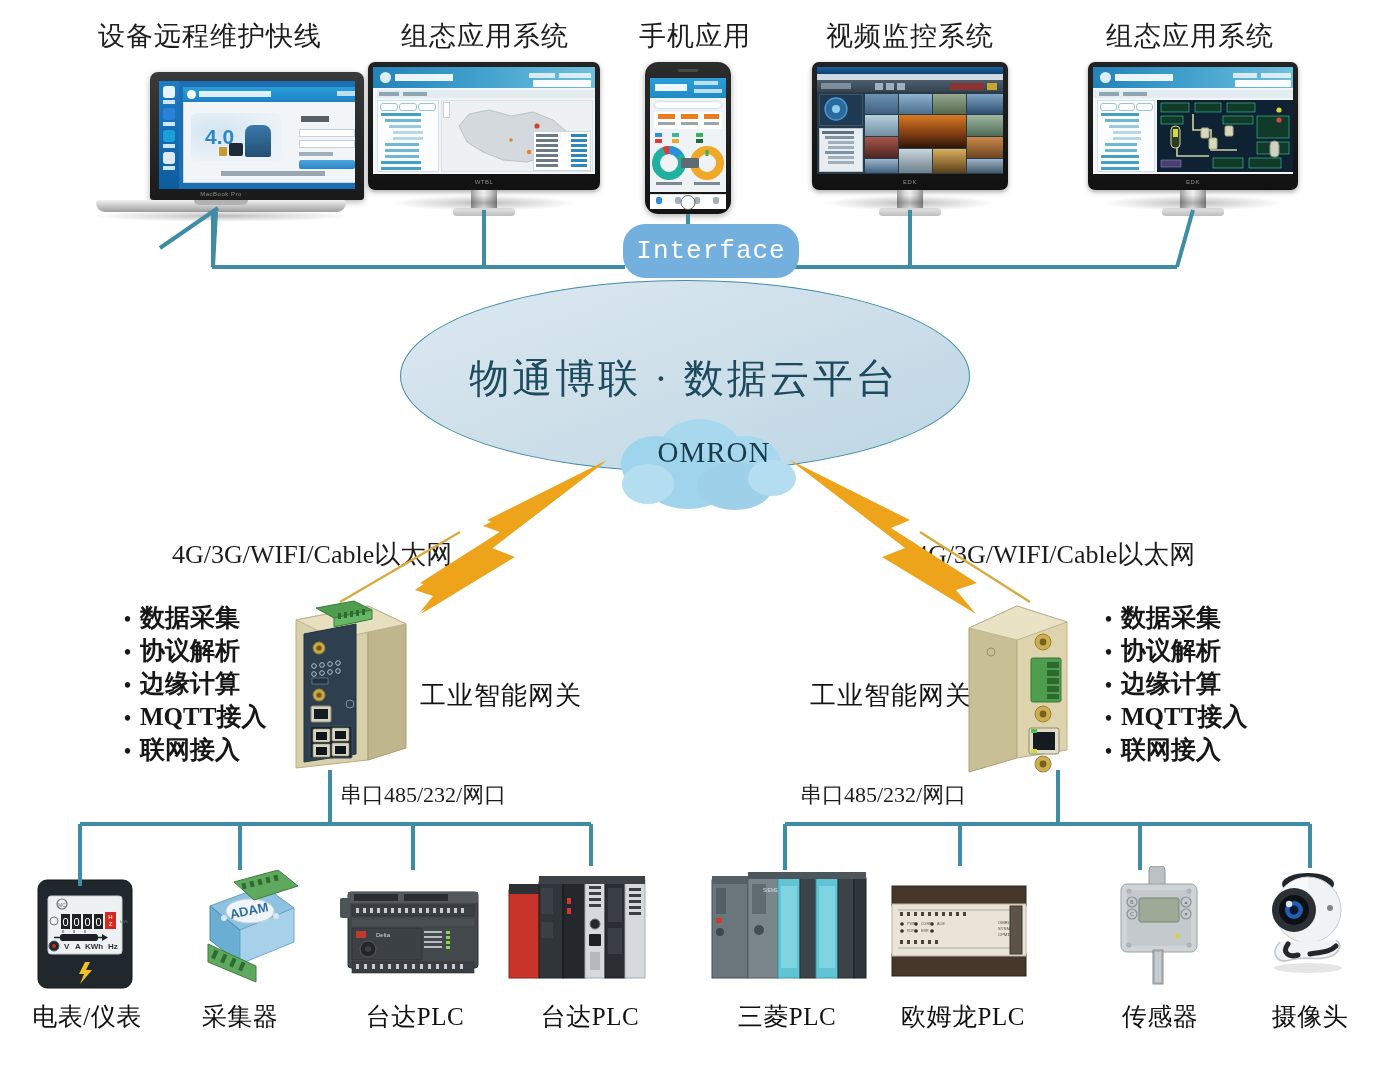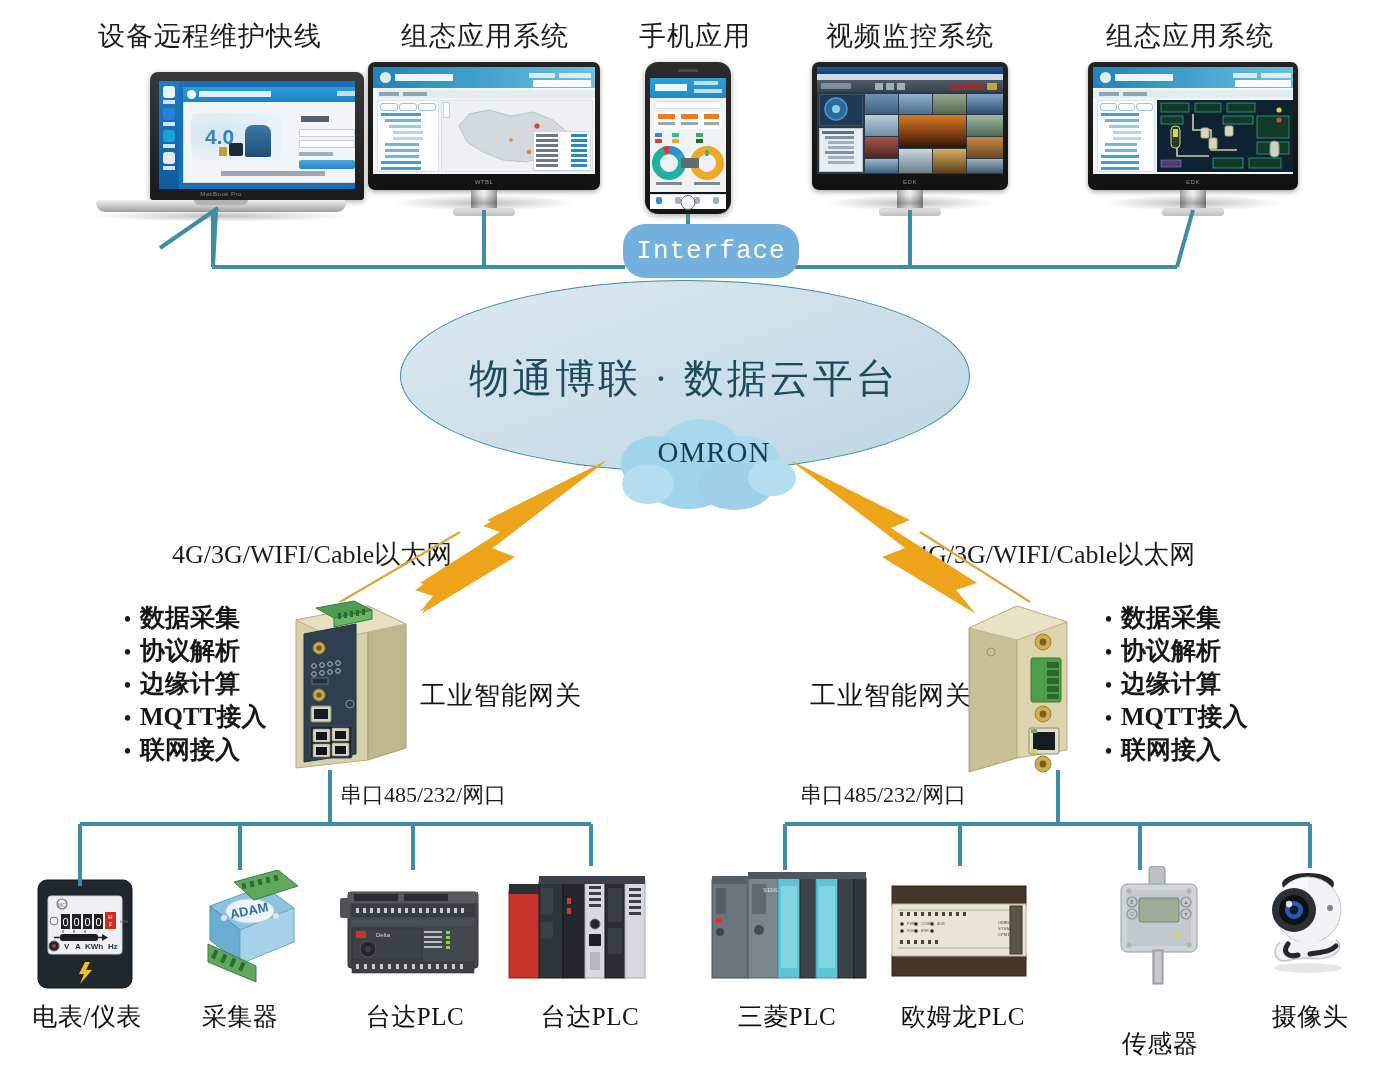--- a/index.html
+++ b/index.html
@@ -833,21 +833,21 @@
   <g fill="#aeb4b8">
     <circle cx="24" cy="25" r="2.6"></circle>
       <circle cx="84" cy="25" r="2.6"></circle>
     <circle cx="24" cy="79" r="2.6"></circle>
       <circle cx="84" cy="79" r="2.6"></circle>
   </g>
   <circle cx="72" cy="70" r="2.4" fill="#d8d43c"></circle>
   <rect x="48" y="84" width="10" height="34" fill="#aeb4b8" stroke="#8a9094"></rect>
   <rect x="50" y="86" width="6" height="30" fill="#c6cbcf"></rect>
 </svg>
-<div class="dev-label" style="left:1090px;top:1027px;width:140px;">传感器</div>
+<div class="dev-label" style="left:1090px;top:1000px;width:140px;">传感器</div>
 
 <svg width="120" height="115" style="position:absolute;left:1250px;top:866px;">
   <ellipse cx="58" cy="18" rx="26" ry="11" fill="#23272b"></ellipse>
   <circle cx="58" cy="44" r="33" fill="#f0f2f4" stroke="#c3c8cc"></circle>
   <path d="M25 44 A33 33 0 0 1 58 11 L58 44 Z" fill="#ffffff" opacity=".5"></path>
   <circle cx="44" cy="44" r="22" fill="#2b3036"></circle>
   <circle cx="44" cy="44" r="15" fill="#0d1014"></circle>
   <circle cx="44" cy="44" r="9" fill="#2060b4"></circle>
   <circle cx="44" cy="44" r="4.5" fill="#0a1730"></circle>
   <circle cx="39" cy="38" r="3.2" fill="#ffffff" opacity=".85"></circle>

